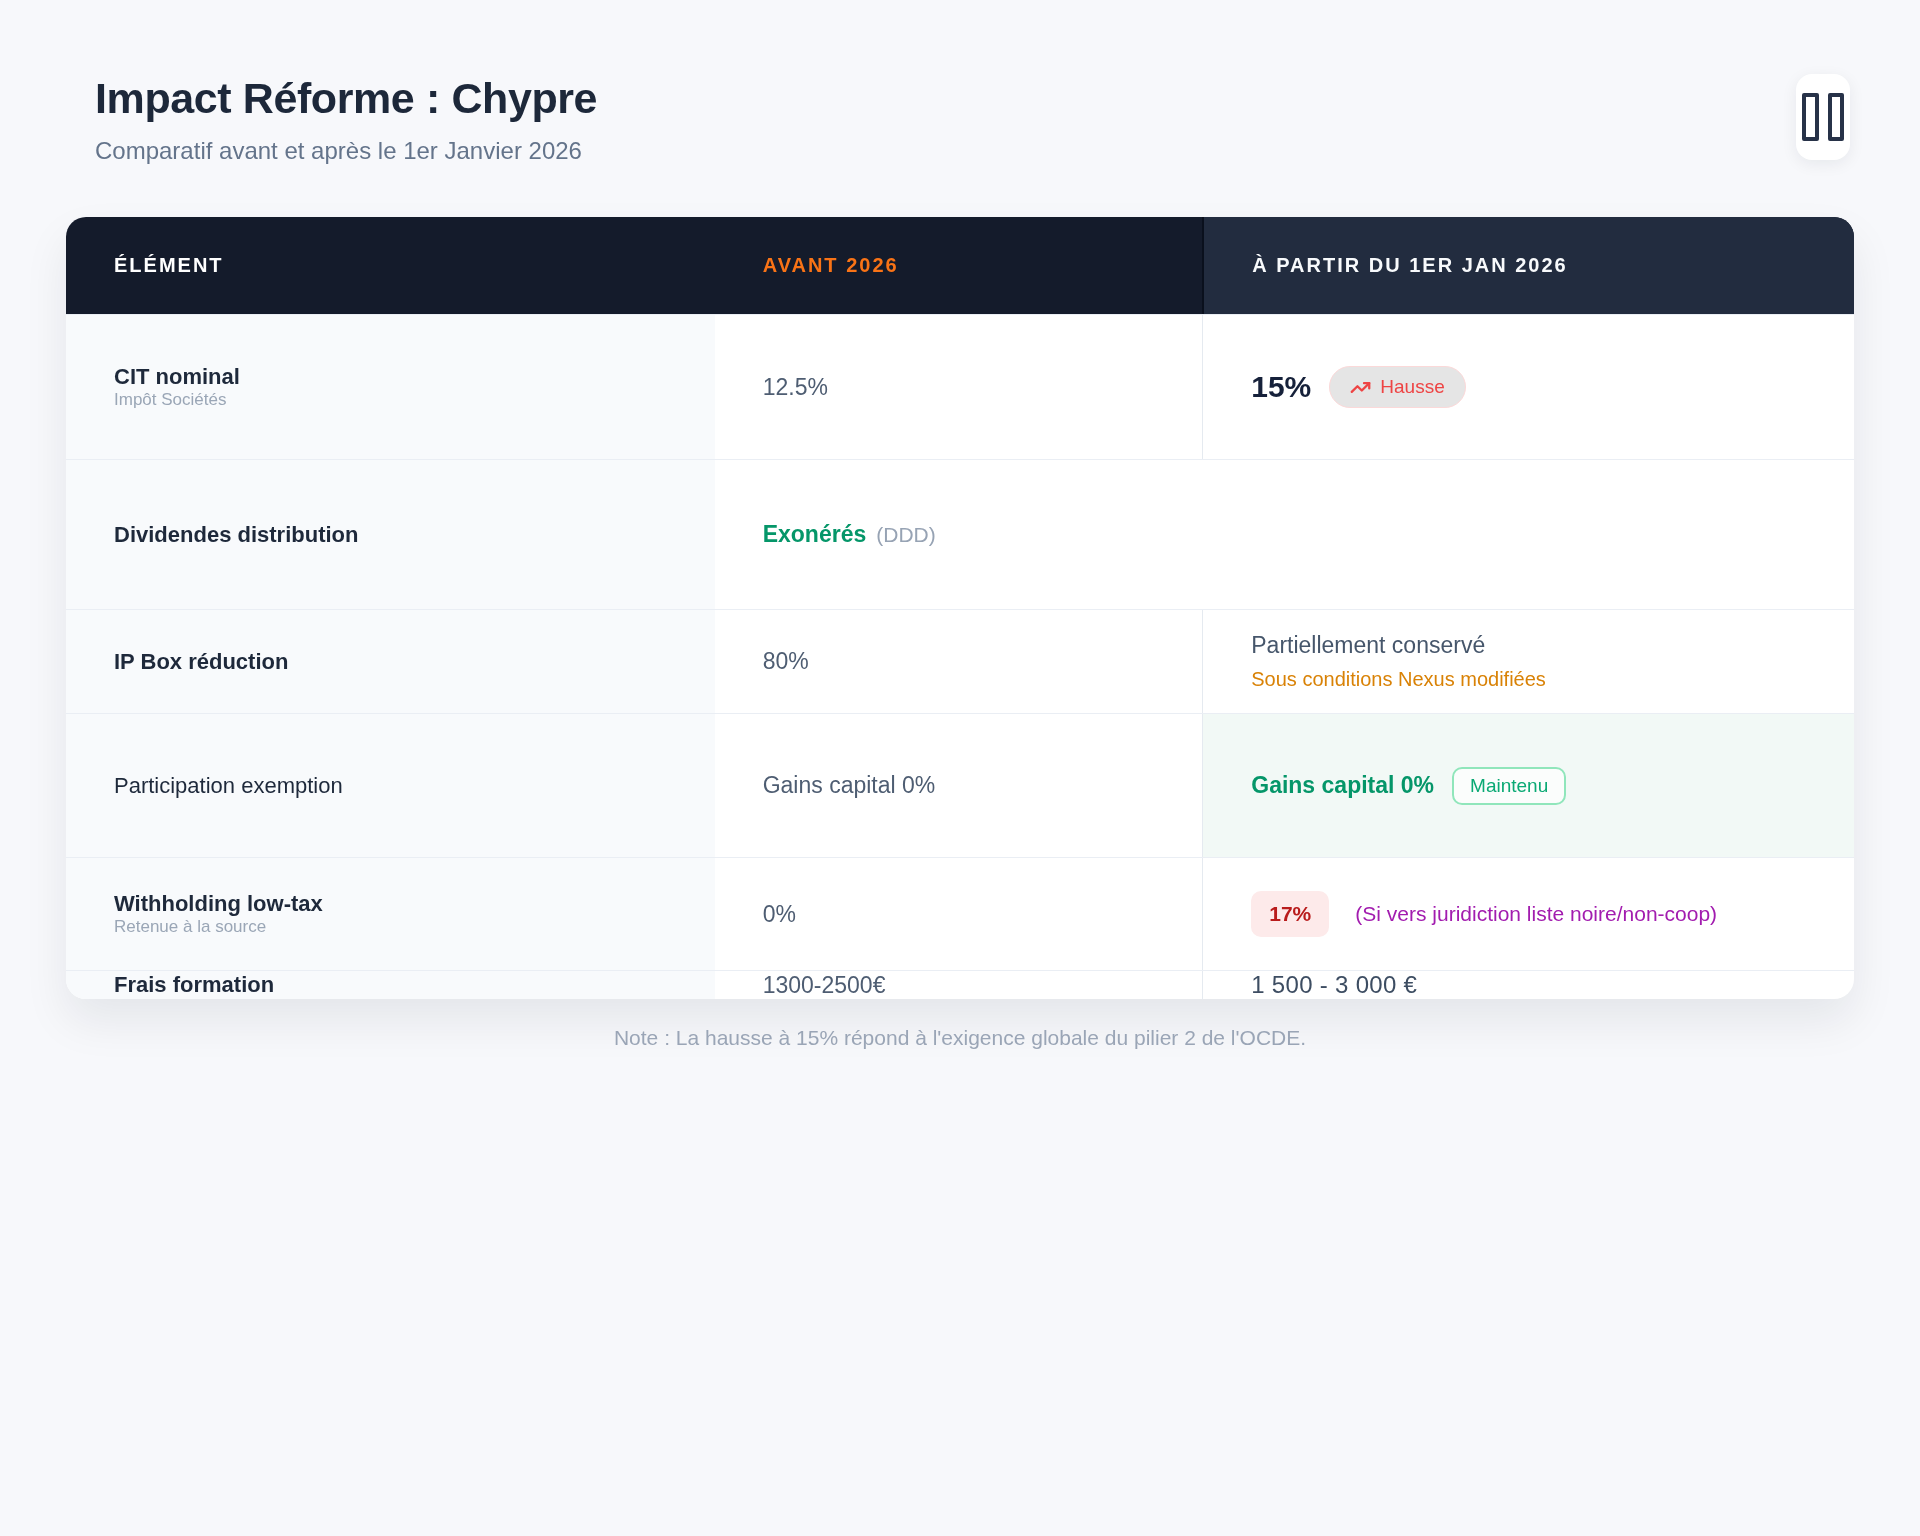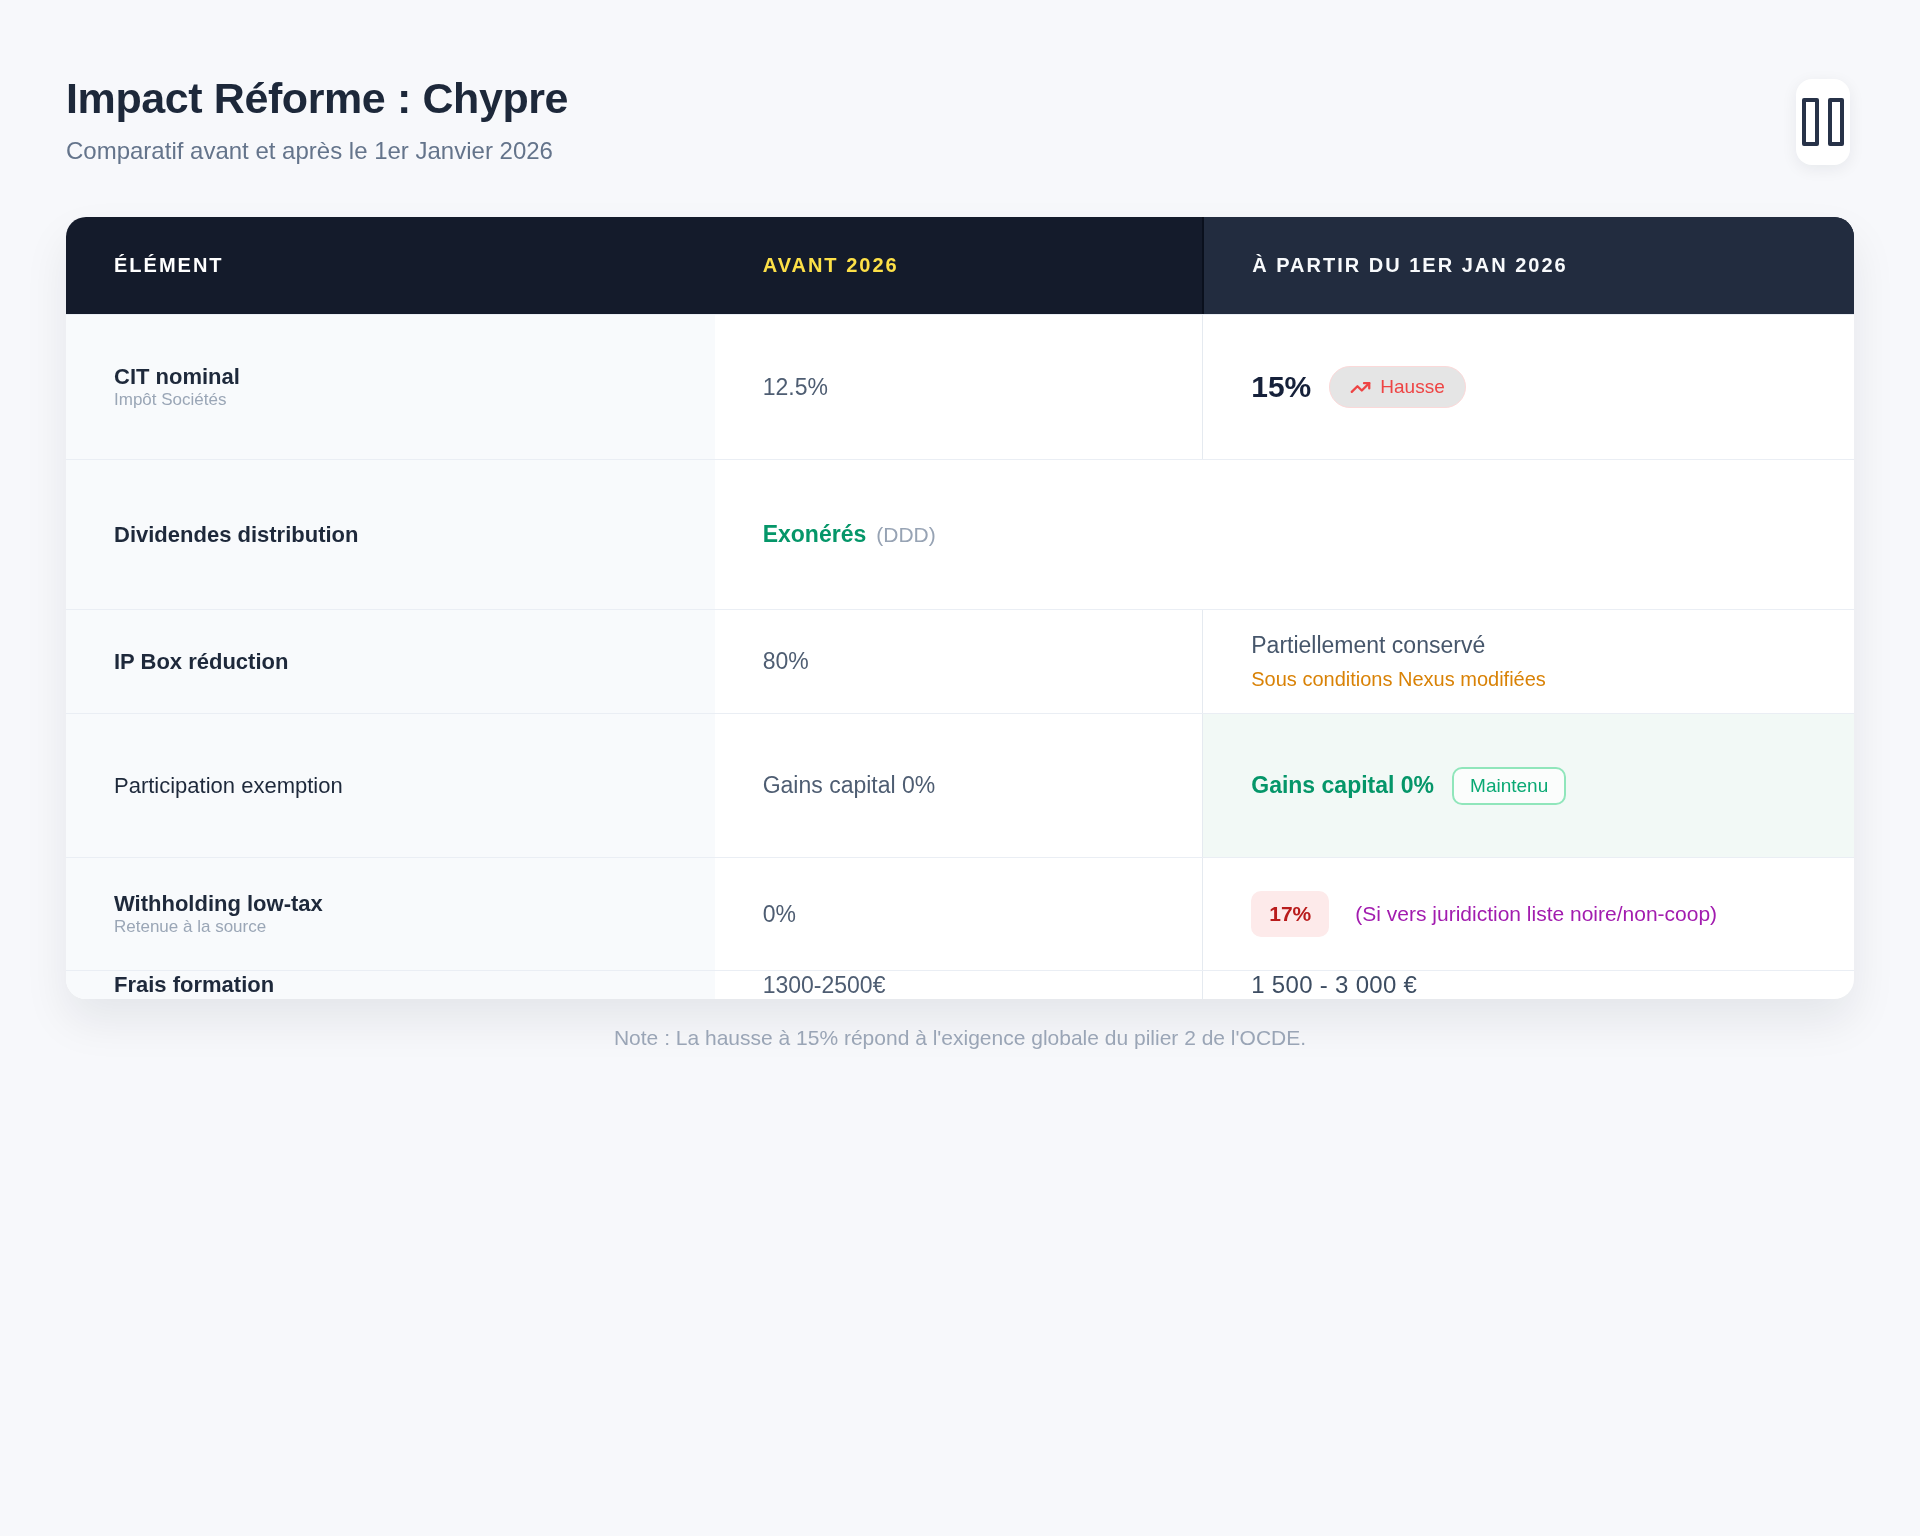--- a/index.html
+++ b/index.html
@@ -7,40 +7,40 @@
   body {
     width: 1920px; height: 1536px;
     background: #f7f8fb;
     font-family: "Liberation Sans", sans-serif;
     color: #1e293b;
     overflow: hidden;
   }
   .page { padding: 74px 66px 0 66px; }
 
   
-  .page-header { display: flex; justify-content: space-between; align-items: flex-end; margin-bottom: 52px; }
+  .page-header { display: flex; justify-content: space-between; align-items: flex-start; margin-bottom: 52px; margin-left: 29px; }
   .page-title { font-size: 43px; font-weight: 700; color: #1d283a; margin: 0 0 14px 0; letter-spacing: -0.4px; }
   .page-subtitle { font-size: 24px; color: #64748b; }
   .view-toggle {
     width: 54px; height: 86px; background: #ffffff; border: none;
     border-radius: 16px; box-shadow: 0 4px 16px rgba(15,23,42,0.07);
     display: flex; align-items: center; justify-content: center; gap: 9px;
     cursor: pointer; margin-right: 4px;
   }
   .view-toggle .bar { width: 17px; height: 48px; border: 4px solid #273248; border-radius: 2px; background: #ffffff; }
 
   
   .card {
     background: #ffffff; border-radius: 20px; overflow: hidden;
     box-shadow: 0 22px 45px rgba(15,23,42,0.08);
   }
   .grid-row { display: grid; grid-template-columns: 36.28% 27.27% 36.45%; }
   .thead { background: #141b2b; }
   .th { padding: 37px 48px; font-size: 20px; font-weight: 700; letter-spacing: 2px; color: #ffffff; }
-  .th.muted { color: #fde047; }
+  .th.muted { color: #f97316; }
   .th.highlight { background: #222c3f; border-left: 2px solid #0a101d; color: #f8fafc; }
 
   .trow { border-top: 1px solid #eaeef4; }
   .trow:first-child { border-top: none; }
   .cell { padding: 0 48px; display: flex; flex-direction: column; justify-content: center; }
   .cell.c1 { background: #f8fafc; }
   .cell.c3 { border-left: 1px solid #e5eaf0; }
   .cell.tint { background: #f2f9f6; }
   .trow:nth-child(1) { min-height: 140px; }
   .trow:nth-child(2) { min-height: 145px; }

